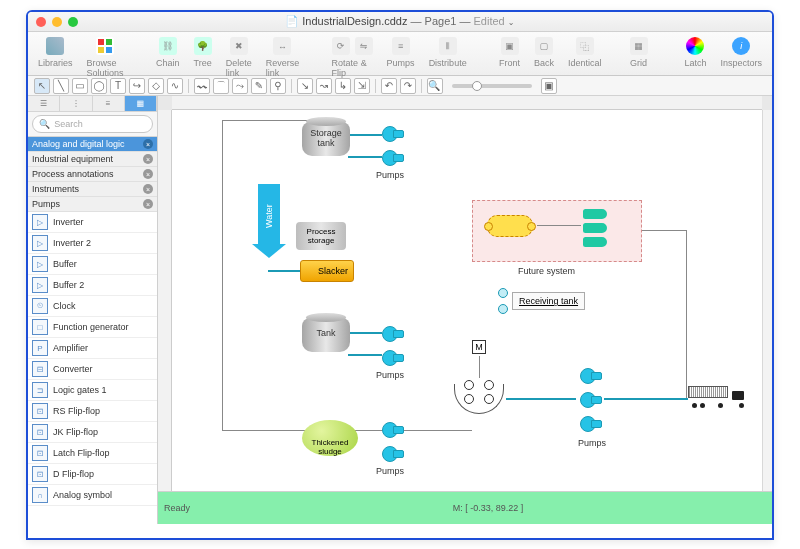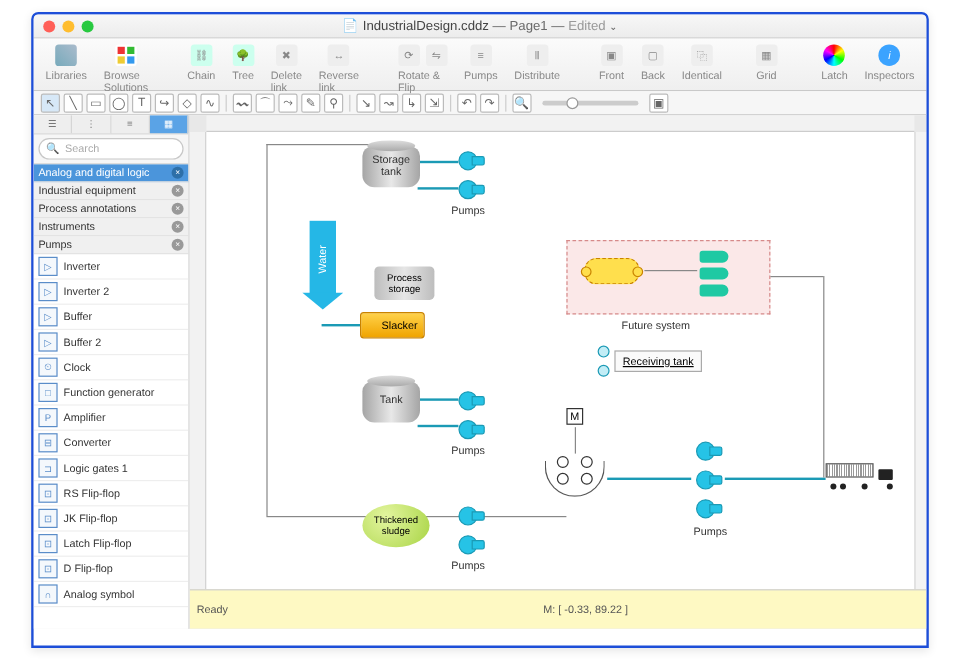--- a/index.html
+++ b/index.html
@@ -35,35 +35,35 @@
 .shapes{flex:1;overflow-y:auto;background:#fff;}
 .shape{height:21px;display:flex;align-items:center;gap:5px;padding:0 4px;border-bottom:1px solid #eee;font-size:9px;color:#333;}
 .shapeicon{width:16px;height:16px;border:1px solid #5a8dc9;background:#f4f8fc;display:flex;align-items:center;justify-content:center;font-size:8px;color:#5a8dc9;}
 .canvas-wrap{flex:1;position:relative;background:#e8e8e8;overflow:hidden;}
 .ruler-h{position:absolute;left:14px;right:10px;top:0;height:14px;background:#f2f2f2;border-bottom:1px solid #ccc;}
 .ruler-v{position:absolute;left:0;top:14px;bottom:26px;width:14px;background:#f2f2f2;border-right:1px solid #ccc;}
 .canvas{position:absolute;left:14px;top:14px;right:10px;bottom:26px;background:#fff;}
 .scroll-v{position:absolute;right:0;top:14px;bottom:26px;width:10px;background:#f3f3f3;border-left:1px solid #d8d8d8;}
 .scroll-h{position:absolute;left:14px;right:10px;bottom:14px;height:12px;background:#f3f3f3;border-top:1px solid #d8d8d8;display:flex;align-items:center;gap:4px;padding:0 4px;font-size:9px;color:#555;}
 .zoomsel{border:1px solid #bbb;padding:0 4px;border-radius:2px;background:#fff;}
-.statusbar{position:absolute;left:0;right:0;bottom:0;height:14px;background:#fef9c3;border-top:1px solid #d0d0d0;font-size:9px;color:#555;display:flex;align-items:center;padding:16px 6px;gap:20px;}
+.statusbar{position:absolute;left:0;right:0;bottom:0;height:14px;background:#86efac;border-top:1px solid #d0d0d0;font-size:9px;color:#555;display:flex;align-items:center;padding:16px 6px;gap:20px;}
 .statcenter{flex:1; text-align:center;}
 
 .lbl{font-size:9px;color:#333;text-align:center;position:absolute;}
 .tank{position:absolute;width:48px;height:34px;border-radius:8px 8px 10px 10px;background:linear-gradient(90deg,#a5a5a5,#e8e8e8,#a5a5a5);}
 .tanklid{position:absolute;left:4px;right:4px;top:-5px;height:9px;border-radius:50%;background:linear-gradient(#ddd,#aaa);}
 .pump{position:absolute;width:22px;height:18px;}
 .pump::before{content:"";position:absolute;left:0;top:2px;width:14px;height:14px;border-radius:50%;background:#26c3e6;border:1px solid #1b9ab5;}
 .pump::after{content:"";position:absolute;right:0;top:6px;width:9px;height:6px;background:#26c3e6;border:1px solid #1b9ab5;border-radius:0 2px 2px 0;}
 .arrowdown{position:absolute;width:22px;height:64px;background:#25b7e6;}
 .arrowdown::after{content:"";position:absolute;left:-6px;bottom:-10px;width:0;height:0;border-left:17px solid transparent;border-right:17px solid transparent;border-top:14px solid #25b7e6;}
 .arrowtext{position:absolute;color:#fff;font-size:9px;transform:rotate(-90deg);transform-origin:center;left:0;top:28px;width:22px;text-align:center;}
 .slacker{position:absolute;width:54px;height:22px;background:linear-gradient(#ffd24a,#f0a400);border:1px solid #c98300;border-radius:3px;font-size:9px;display:flex;align-items:center;justify-content:center;}
 .procstor{position:absolute;width:50px;height:28px;background:linear-gradient(90deg,#bdbdbd,#e6e6e6,#bdbdbd);border-radius:4px;font-size:8px;display:flex;align-items:center;justify-content:center;text-align:center;}
-.sludge{position:absolute;width:56px;height:36px;border-radius:50%;background:radial-gradient(circle at 35% 30%,#e3f59f,#a8d444);font-size:8px;display:flex;align-items:center;justify-content:center;text-align:center;line-height:9px;}
+.sludge{position:absolute;width:56px;height:36px;border-radius:50%;background:radial-gradient(circle at 35% 30%,#e3f59f,#a8d444);font-size:8px;display:flex;align-items:flex-end;justify-content:center;text-align:center;line-height:9px;}
 .future{position:absolute;border:1px dashed #d68a8a;background:#fbe8e8;padding:6px;}
 .futyel{position:absolute;width:46px;height:22px;border:1px dashed #c98300;background:#ffdf4d;border-radius:10px;}
 .futyel::before,.futyel::after{content:"";position:absolute;width:7px;height:7px;border-radius:50%;background:#ffdf4d;border:1px solid #c98300;top:6px;}
 .futyel::before{left:-4px;} .futyel::after{right:-4px;}
 .futgrn{position:absolute;width:24px;height:10px;background:#1fc9a3;border-radius:3px 6px 6px 3px;}
 .recv{position:absolute;height:18px;border:1px solid #aaa;background:#fafafa;font-size:9px;display:flex;align-items:center;justify-content:center;padding:0 6px;}
 .smcirc{position:absolute;width:10px;height:10px;border:1.5px solid #1b9ab5;border-radius:50%;background:#c2edf6;}
 .mbox{position:absolute;width:14px;height:14px;border:1px solid #333;font-size:9px;display:flex;align-items:center;justify-content:center;}
 .mixer{position:absolute;width:30px;height:24px;}
 .mixer .c{position:absolute;width:10px;height:10px;border:1px solid #333;border-radius:50%;}
@@ -340,21 +340,21 @@
 tank</div>
           </div>
         <div class="pump" style="left:210px;top:14px;"></div>
         <div class="pump" style="left:210px;top:38px;"></div>
         <div class="lbl" style="left:204px;top:60px;">Pumps</div>
 
         <div class="arrowdown" style="left:86px;top:74px;">
             <div class="arrowtext">Water</div>
           </div>
 
-        <div class="procstor" style="left:140px;top:112px;white-space:pre;"><span>Process
+        <div class="procstor" style="left:124px;top:112px;white-space:pre;"><span>Process
 storage</span></div>
         <div class="slacker" style="left:128px;top:150px;padding-left:12px;">
             <span>Slacker</span>
           </div>
         <div class="line" style="left:96px;top:160px;width:32px;height:2px;"></div>
 
         <div class="tank" style="left:130px;top:208px;">
             <div class="tanklid"></div>
             <div class="lbl" style="left:0;right:0;top:10px;">Tank</div>
           </div>

